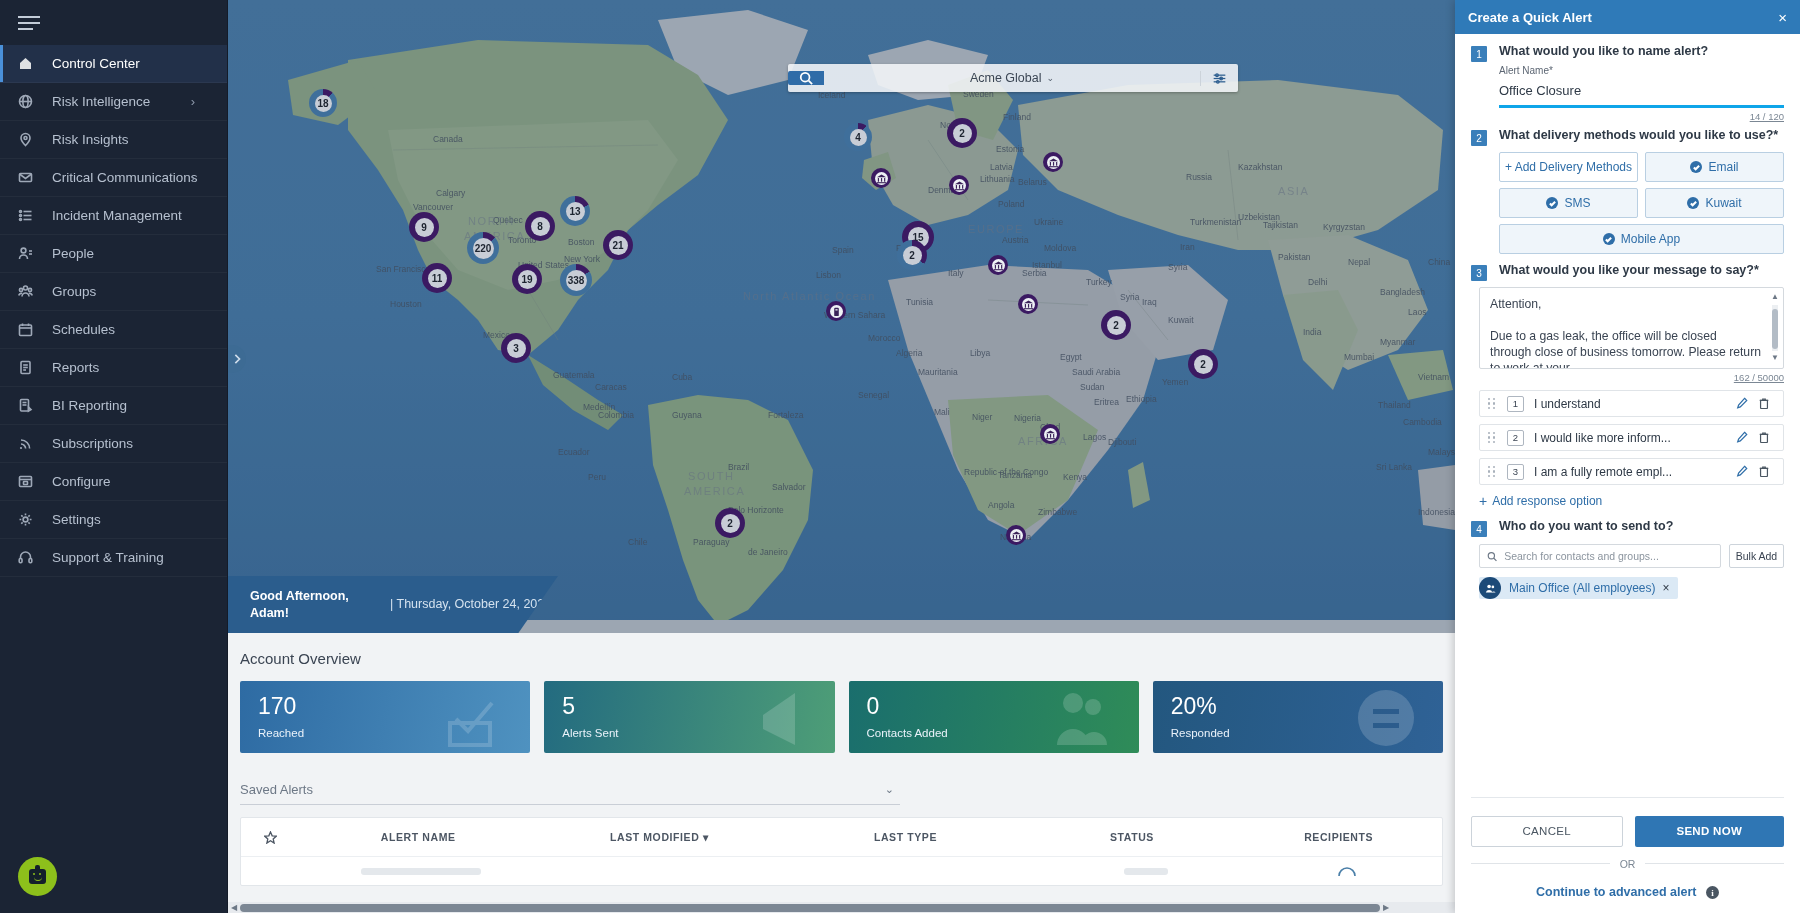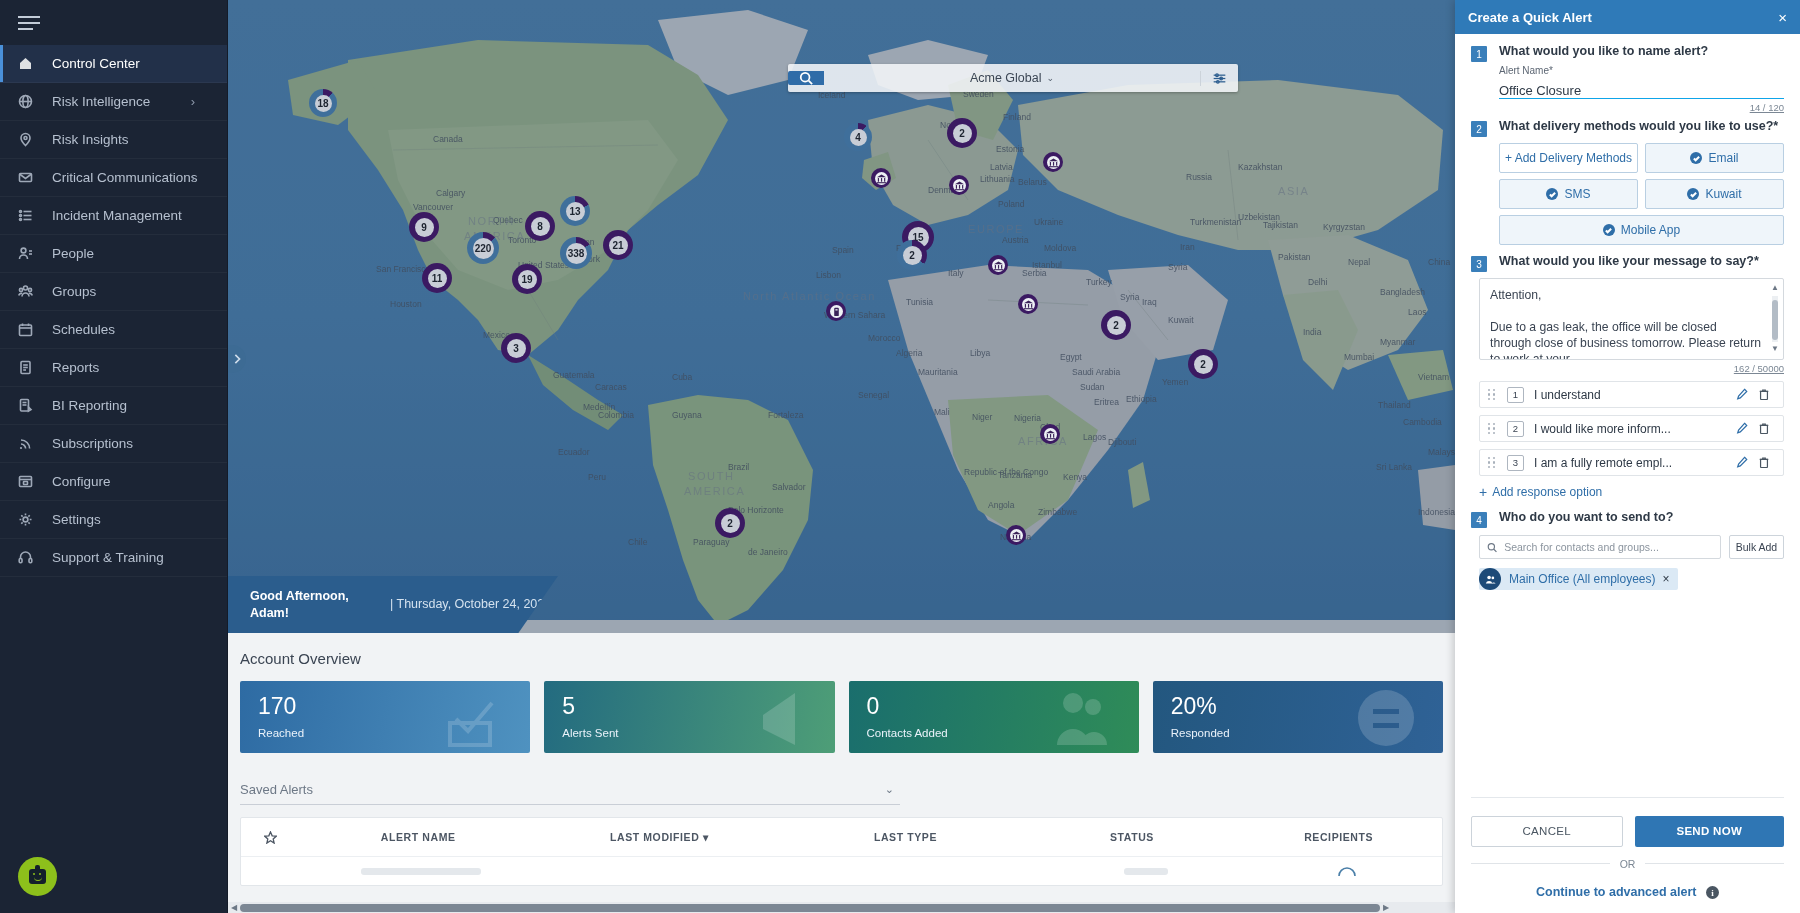--- a/index.html
+++ b/index.html
@@ -201,22 +201,22 @@
   .step .badge {
     width: 16px; height: 16px; background: #3a7fba; color: #fff; font-size: 10px;
     display: flex; align-items: center; justify-content: center; flex: 0 0 16px;
     margin-top: 2px; border-radius: 1px;
   }
   .step .q { margin-left: 12px; font-size: 12.5px; color: #2e3946; font-weight: 600; }
   .step-indent { padding-left: 28px; }
 
   .field-label { font-size: 10px; color: #5c6673; margin-top: 2px; }
   .text-input {
-    width: 100%; border: none; border-bottom: 1px solid #0ea5e9;
-    font-size: 13px; color: #2e3946; padding: 7px 0 0 0;
+    width: 100%; border: none; border-bottom: 3px solid #0ea5e9;
+    font-size: 13px; color: #2e3946; padding: 7px 0 7px 0;
     font-family: "Liberation Sans", sans-serif; background: transparent;
   }
   .counter { text-align: right; font-size: 9.5px; color: #7b8794; margin-top: 3px; text-decoration: underline; }
 
   .dm-row { display: flex; gap: 7px; margin-top: 6px; }
   .dm-btn {
     flex: 1; height: 30px; border: 1px solid #b9cfe2; border-radius: 2px;
     display: flex; align-items: center; justify-content: center;
     font-size: 12px; color: #2f6ea8; cursor: pointer; background: #eff5fa;
   }
@@ -724,21 +724,21 @@
         <div class="marker" style="left: 239px; top: 232px; width: 32px; height: 32px; background: conic-gradient(rgb(59, 26, 98) 0deg, rgb(59, 26, 98) 50deg, rgb(63, 111, 155) 50deg, rgb(63, 111, 155) 360deg);">
           <div class="inner" style="width:21px;height:21px">
             <span>220</span>
           </div>
         </div>
         <div class="marker" style="left: 375px; top: 230px; width: 30px; height: 30px; background: conic-gradient(rgb(59, 26, 98) 0deg, rgb(59, 26, 98) 0deg, rgb(59, 26, 98) 0deg, rgb(59, 26, 98) 360deg);">
           <div class="inner" style="width:19px;height:19px">
             <span>21</span>
           </div>
         </div>
-        <div class="marker" style="left: 332px; top: 237px; width: 32px; height: 32px; background: conic-gradient(rgb(59, 26, 98) 0deg, rgb(59, 26, 98) 58deg, rgb(63, 111, 155) 58deg, rgb(63, 111, 155) 360deg);">
+        <div class="marker" style="left: 332px; top: 264px; width: 32px; height: 32px; background: conic-gradient(rgb(59, 26, 98) 0deg, rgb(59, 26, 98) 58deg, rgb(63, 111, 155) 58deg, rgb(63, 111, 155) 360deg);">
           <div class="inner" style="width:21px;height:21px">
             <span>338</span>
           </div>
         </div>
         <div class="marker" style="left: 284px; top: 264px; width: 30px; height: 30px; background: conic-gradient(rgb(59, 26, 98) 0deg, rgb(59, 26, 98) 0deg, rgb(59, 26, 98) 0deg, rgb(59, 26, 98) 360deg);">
           <div class="inner" style="width:19px;height:19px">
             <span>19</span>
           </div>
         </div>
         <div class="marker" style="left: 194px; top: 263px; width: 30px; height: 30px; background: conic-gradient(rgb(59, 26, 98) 0deg, rgb(59, 26, 98) 0deg, rgb(59, 26, 98) 0deg, rgb(59, 26, 98) 360deg);">

